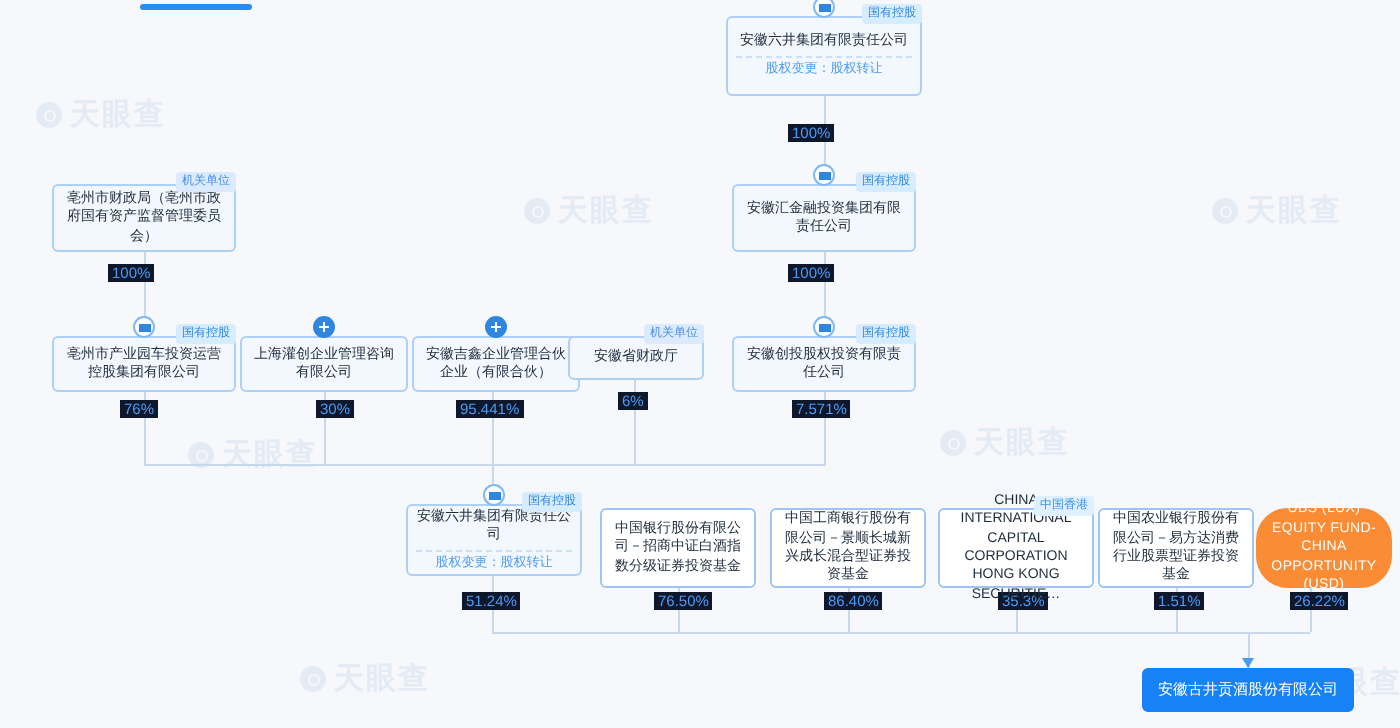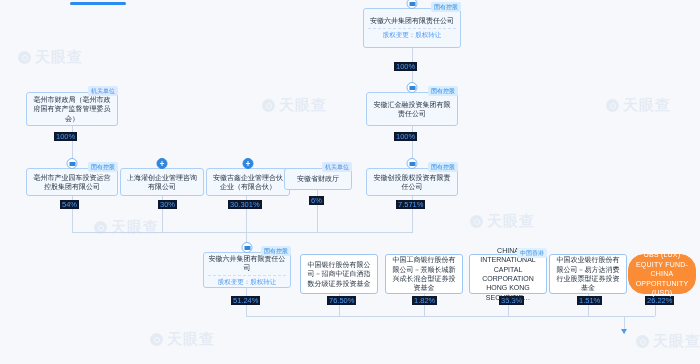--- a/index.html
+++ b/index.html
@@ -162,29 +162,29 @@
   <div class="ln lnv" style="left:588px;top:294px;height:22px;"></div>
   <div class="ln lnv" style="left:655px;top:294px;height:22px;"></div>
   <div class="ln lnh" style="left:246px;top:316px;width:409px;"></div>
   <div class="ln lnv" style="left:624px;top:316px;height:18px;"></div>
   <div class="arrow" style="left:620.5px;top:329px;"></div>
 
   <div class="pct" style="left:394px;top:62px;">100%</div>
   <div class="pct" style="left:54px;top:132px;">100%</div>
   <div class="pct" style="left:394px;top:132px;">100%</div>
 
-  <div class="pct" style="left:60px;top:200px;">54%</div>
+  <div class="pct" style="left:60px;top:200px;">76%</div>
   <div class="pct" style="left:158px;top:200px;">30%</div>
-  <div class="pct" style="left:228px;top:200px;">30.301%</div>
+  <div class="pct" style="left:228px;top:200px;">95.441%</div>
   <div class="pct" style="left:309px;top:196px;">6%</div>
   <div class="pct" style="left:396px;top:200px;">7.571%</div>
 
   <div class="pct" style="left:231px;top:296px;text-align:center;">51.24%</div>
   <div class="pct" style="left:327px;top:296px;">76.50%</div>
-  <div class="pct" style="left:412px;top:296px;">1.82%</div>
+  <div class="pct" style="left:412px;top:296px;">86.40%</div>
   <div class="pct" style="left:499px;top:296px;">35.3%</div>
   <div class="pct" style="left:577px;top:296px;">1.51%</div>
   <div class="pct" style="left:645px;top:296px;">26.22%</div>
 
   <div class="node lt" style="left:363px;top:8px;width:98px;height:40px;">
     <div class="badge flag">
         <i></i>
       </div>
     <div class="tag gy">国有控股</div>
     <span class="nm">安徽六井集团有限责任公司</span>
@@ -262,14 +262,17 @@
   </div>
 
   <div class="node" style="left:549px;top:254px;width:78px;height:40px;">
     <span class="nm">中国农业银行股份有限公司－易方达消费行业股票型证券投资基金</span>
   </div>
 
   <div class="node orange" style="left:628px;top:254px;width:68px;height:40px;">
     <span class="nm">UBS (LUX) EQUITY FUND-CHINA OPPORTUNITY (USD)</span>
   </div>
 
+  <div class="node root" style="left:571px;top:334px;width:106px;height:22px;">
+    <span class="nm">安徽古井贡酒股份有限公司</span>
+  </div>
 
 </div>
 
 </body></html>

